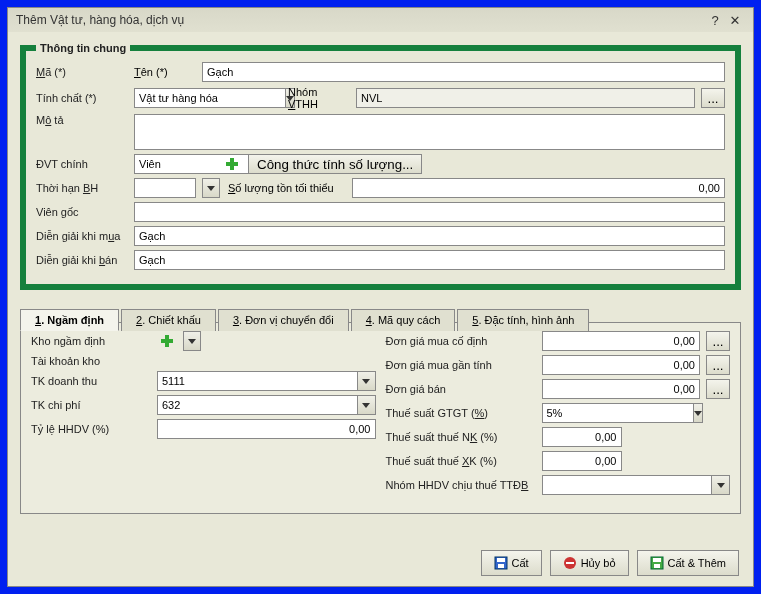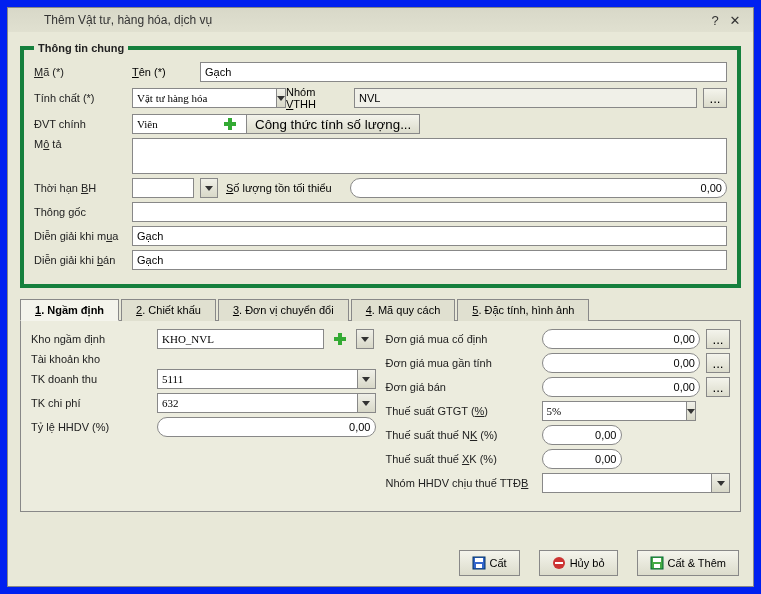--- a/index.html
+++ b/index.html
@@ -1,46 +1,46 @@
 <!DOCTYPE html>
 <html><head>
 <meta charset="utf-8">
 <style>
 * { box-sizing: border-box; margin: 0; padding: 0; }
 body { font-family: Tahoma, Arial, sans-serif; font-size: 11px; background: #0020f0; width: 761px; height: 594px; position: relative; }
 .window { position: absolute; top: 7px; left: 7px; right: 7px; bottom: 7px; background: #e8e8d8; border: 1px solid #888; display: flex; flex-direction: column; }
 .titlebar { height: 24px; background: linear-gradient(#d8d8c8,#e0e0d0); display: flex; align-items: center; padding: 0 8px; color: #333; font-size: 12px; }
-.titlebar .title { flex: 1; margin-left: 28px; }
+.titlebar .title { flex: 1; }
 .titlebar .ctrl { width: 20px; text-align: center; cursor: pointer; font-size: 13px; color: #333; }
 .content { flex: 1; padding: 10px 12px; overflow: hidden; }
-fieldset { border: 4px solid #15803d; padding: 8px 10px 10px 10px; }
+fieldset { border: 6px solid #15803d; padding: 8px 10px 10px 10px; }
 legend { padding: 0 4px; font-weight: bold; color: #222; font-size: 11px; }
 .row { display: flex; align-items: center; margin-bottom: 4px; gap: 6px; }
 .lbl { width: 92px; color: #222; }
 .lbl u { text-decoration: underline; }
 input[type=text], textarea { border: 1px solid #888; background: #fff; height: 20px; padding: 2px 4px; font-family: inherit; font-size: 11px; }
 textarea { height: 36px; resize: none; }
-.combo { display: flex; font-family: Liberation Serif, serif; }
+.combo { display: flex; }
 .combo input { flex: 1; }
 .combo .btn-dd { width: 18px; height: 20px; border: 1px solid #888; border-left: none; background: linear-gradient(#f0f0e8,#d8d8c8); display: flex; align-items: center; justify-content: center; cursor: pointer; }
 .combo .btn-dd::after { content: ""; border-left: 4px solid transparent; border-right: 4px solid transparent; border-top: 5px solid #333; }
 .btn-plus { width: 20px; height: 20px; display: flex; align-items: center; justify-content: center; cursor: pointer; }
 .btn-plus svg { width: 14px; height: 14px; }
 .btn { height: 20px; border: 1px solid #888; background: linear-gradient(#f4f4ec,#dcdccc); padding: 0 8px; cursor: pointer; display: inline-flex; align-items: center; gap: 4px; }
 .btn-ellipsis { width: 24px; justify-content: center; padding: 0; }
 .tabs { display: flex; margin-top: 10px; border-bottom: 1px solid #888; }
-.tab { padding: 4px 14px; border: 1px solid #888; border-bottom: none; background: #e0e0d0; margin-right: 2px; cursor: pointer; position: relative; top: 1px; text-align: center; }
+.tab { padding: 4px 14px; border: 1px solid #888; border-bottom: none; background: #e0e0d0; margin-right: 2px; cursor: pointer; position: relative; top: 9px; text-align: center; }
 .tab.active { background: #f4f4ec; font-weight: bold; border-bottom: 1px solid #f4f4ec; }
 .tab-panel { border: 1px solid #888; border-top: none; padding: 8px 10px 14px 10px; background: rgba(244,244,236,0.3); }
 .cols { display: flex; gap: 10px; }
 .col { flex: 1; }
 .col .lbl2 { width: 120px; color: #222; }
 .col .row { margin-bottom: 4px; }
-.num { text-align: right; border-radius: 10px; }
-.footer { display: flex; justify-content: flex-end; gap: 19px; padding: 10px 14px; }
+.num { text-align: right; }
+.footer { display: flex; justify-content: flex-end; gap: 8px; padding: 10px 14px; }
 .footer .btn { height: 26px; padding: 0 12px; font-size: 11px; }
 .icon-save { width: 14px; height: 14px; }
 .icon-cancel { width: 14px; height: 14px; }
 </style>
 </head>
 <body>
 
 <div class="window">
   <div class="titlebar">
     <span class="title">Thêm Vật tư, hàng hóa, dịch vụ</span>
@@ -62,51 +62,51 @@
         <div class="lbl">Tính chất (*)</div>
         <div class="combo" style="width:148px">
           <input type="text" value="Vật tư hàng hóa" style="">
           <div class="btn-dd"></div>
         </div>
         <div style="width:62px">Nhóm <u>V</u>THH</div>
         <input type="text" style="flex: 1 1 0%; background: rgb(240, 240, 232);" value="NVL">
         <button class="btn btn-ellipsis">...</button>
       </div>
 
+      <div class="row" style="align-items:flex-start">
+        <div class="lbl">M<u>ô</u> tả</div>
+        <textarea style="flex: 1 1 0%;"></textarea>
+      </div>
+
       <div class="row">
         <div class="lbl">ĐVT chính</div>
         <div class="combo" style="width:82px">
           <input type="text" value="Viên" style="">
         </div>
         <div class="btn-plus">
           <svg viewBox="0 0 14 14">
               <rect x="5" y="1" width="4" height="12" fill="#3a3"></rect>
               <rect x="1" y="5" width="12" height="4" fill="#3a3"></rect>
             </svg>
         </div>
         <button class="btn">Công thức tính số lượng...</button>
       </div>
 
-      <div class="row" style="align-items:flex-start">
-        <div class="lbl">M<u>ô</u> tả</div>
-        <textarea style="flex: 1 1 0%;"></textarea>
-      </div>
-
       <div class="row">
         <div class="lbl">Thời hạn <u>B</u>H</div>
         <input type="text" style="width: 62px;" value="">
         <div class="combo" style="width:20px">
           <div class="btn-dd" style="border-left:1px solid #888"></div>
         </div>
         <div style="width:118px"><u>S</u>ố lượng tồn tối thiểu</div>
         <input type="text" class="num" style="flex: 1 1 0%;" value="0,00">
       </div>
 
       <div class="row">
-        <div class="lbl">Thông gốc</div>
+        <div class="lbl">Viên gốc</div>
         <input type="text" style="flex: 1 1 0%;" value="">
       </div>
 
       <div class="row">
         <div class="lbl">Diễn giải khi m<u>u</u>a</div>
         <input type="text" style="flex: 1 1 0%;" value="Gạch">
       </div>
 
       <div class="row">
         <div class="lbl">Diễn giải khi <u>b</u>án</div>
@@ -120,23 +120,20 @@
       <div class="tab"><u>3</u>. Đơn vị chuyển đổi</div>
       <div class="tab"><u>4</u>. Mã quy cách</div>
       <div class="tab"><u>5</u>. Đặc tính, hình ảnh</div>
     </div>
 
     <div class="tab-panel">
       <div class="cols">
         <div class="col">
           <div class="row">
             <div class="lbl2">Kho ngầm định</div>
-            <div class="combo" style="flex:1">
-              <input type="text" value="KHO_NVL" style="">
-            </div>
             <div class="btn-plus">
               <svg viewBox="0 0 14 14">
                   <rect x="5" y="1" width="4" height="12" fill="#3a3"></rect>
                   <rect x="1" y="5" width="12" height="4" fill="#3a3"></rect>
                 </svg>
             </div>
             <div class="combo" style="width:20px">
                 <div class="btn-dd" style="border-left:1px solid #888"></div>
               </div>
           </div>

